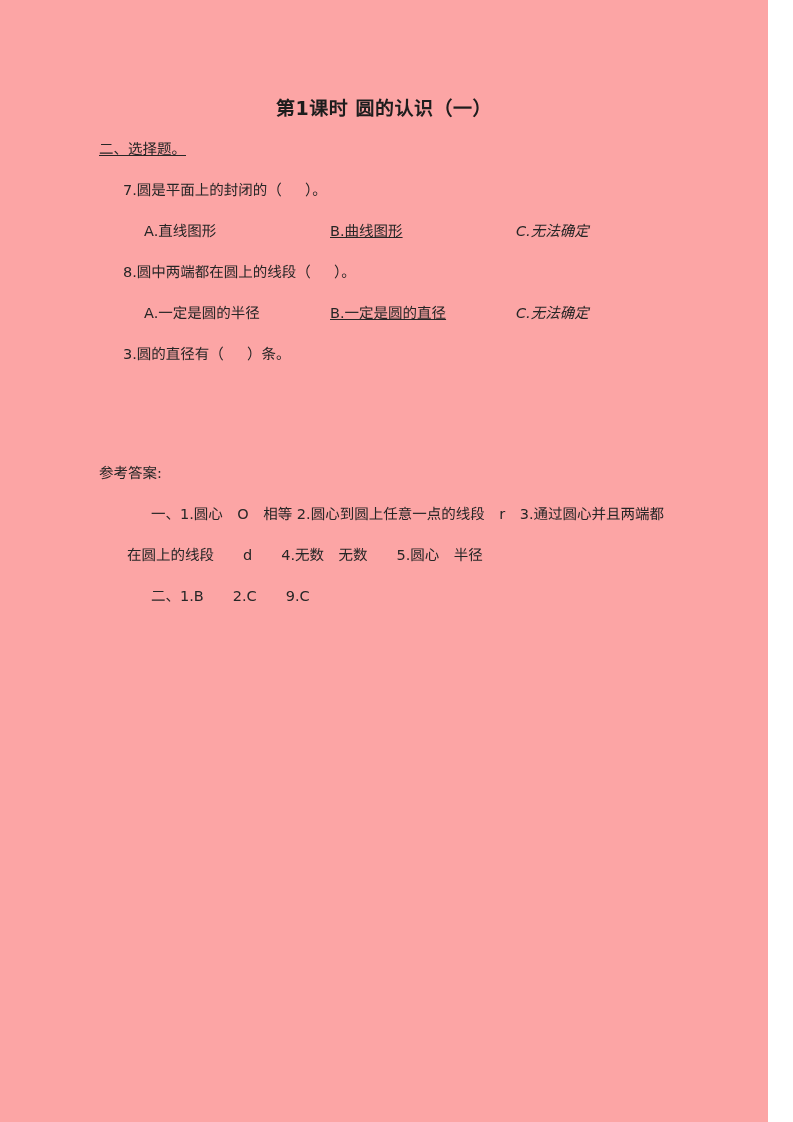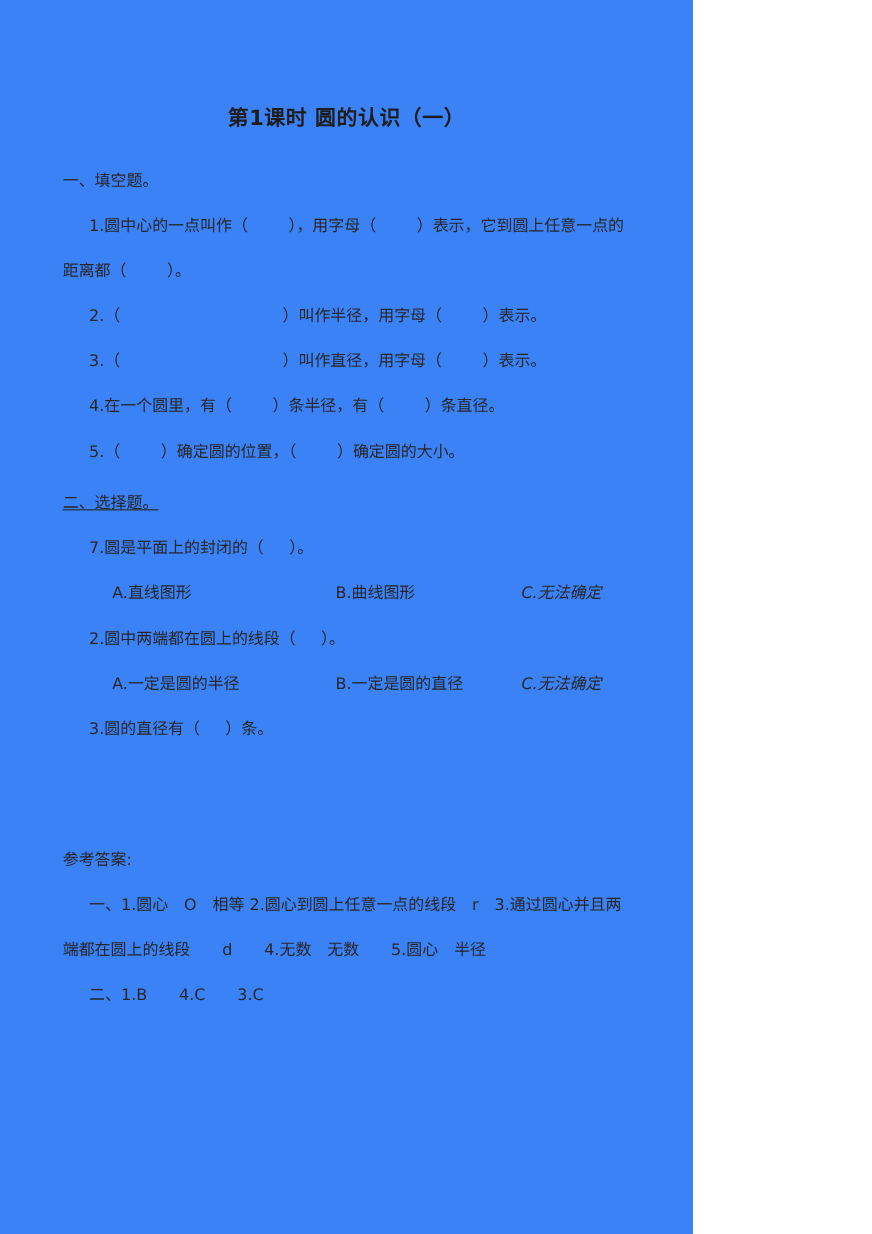--- a/index.html
+++ b/index.html
@@ -13,25 +13,25 @@
     height: 1122px;
     position: relative;
     font-family: "DejaVu Sans", "Liberation Sans", sans-serif;
     color: #262626;
     -webkit-font-smoothing: antialiased;
   }
   .page {
     position: absolute;
     left: 0;
     top: 0;
-    width: 630px;
+    width: 768px;
     height: 1122px;
     box-sizing: border-box;
-    padding: 0 57px;
-    background: #3b82f6;
+    padding: 0 99px;
+    background: #fca5a5;
   }
 
   .doc-title {
     margin: 0;
     padding-top: 94px;
     text-align: center;
     font-size: 19px;
     font-weight: bold;
     letter-spacing: 0.5px;
     color: #1d1d1d;
@@ -66,81 +66,68 @@
     position: relative;
     height: 41px;
     white-space: pre;
   }
   .opt {
     position: absolute;
     top: 0;
     text-align: right;
   }
   .opt-a { left: 45px; }
-  .opt-b { left: 248px; }
+  .opt-b { left: 231px; text-decoration: underline; }
   .opt-c { left: 417px; font-style: italic; }
 
   .answers {
     margin-top: 78px;
   }
   .answers-heading {
     font-size: 14.5px;
     line-height: 41px;
     color: #262626;
     white-space: pre;
   }
   .answer-line {
     font-size: 14.5px;
     line-height: 41px;
     color: #262626;
     white-space: pre-wrap;
     word-break: break-all;
   }
-  .answer-line.indent { text-indent: 24px; }
+  .answer-line.indent { text-indent: 24px; margin-left: 28px; }
 </style>
 </head>
 <body>
 
 <div class="page">
 
   <h1 class="doc-title">第1课时 圆的认识（一）</h1>
 
-  <div class="section" id="section-fill">
-    <div class="section-heading">一、填空题。</div>
-
-    <div class="q-line indent">1.圆中心的一点叫作（        ），用字母（        ）表示，它到圆上任意一点的距离都（        ）。</div>
-
-    <div class="q-line indent">2.（                                ）叫作半径，用字母（        ）表示。</div>
-
-    <div class="q-line indent">3.（                                ）叫作直径，用字母（        ）表示。</div>
-
-    <div class="q-line indent">4.在一个圆里，有（        ）条半径，有（        ）条直径。</div>
-
-    <div class="q-line indent">5.（        ）确定圆的位置，（        ）确定圆的大小。</div>
-  </div>
 
   <div class="section" id="section-choice">
     <div class="section-heading">二、选择题。</div>
 
     <div class="q-line indent">7.圆是平面上的封闭的（     ）。</div>
     <div class="options-row">
       <span class="opt opt-a">A.直线图形</span>
       <span class="opt opt-b">B.曲线图形</span>
       <span class="opt opt-c">C.无法确定</span>
     </div>
 
-    <div class="q-line indent">2.圆中两端都在圆上的线段（     ）。</div>
+    <div class="q-line indent">8.圆中两端都在圆上的线段（     ）。</div>
     <div class="options-row">
       <span class="opt opt-a">A.一定是圆的半径</span>
       <span class="opt opt-b">B.一定是圆的直径</span>
       <span class="opt opt-c">C.无法确定</span>
     </div>
 
     <div class="q-line indent">3.圆的直径有（     ）条。</div>
   </div>
 
   <div class="answers">
     <div class="answers-heading">参考答案:</div>
     <div class="answer-line indent">一、1.圆心　O　相等 2.圆心到圆上任意一点的线段　r　3.通过圆心并且两端都在圆上的线段　　d　　4.无数　无数　　5.圆心　半径</div>
-    <div class="answer-line indent">二、1.B　　4.C　　3.C</div>
+    <div class="answer-line indent">二、1.B　　2.C　　9.C</div>
   </div>
 
 </div>
 
 </body></html>

